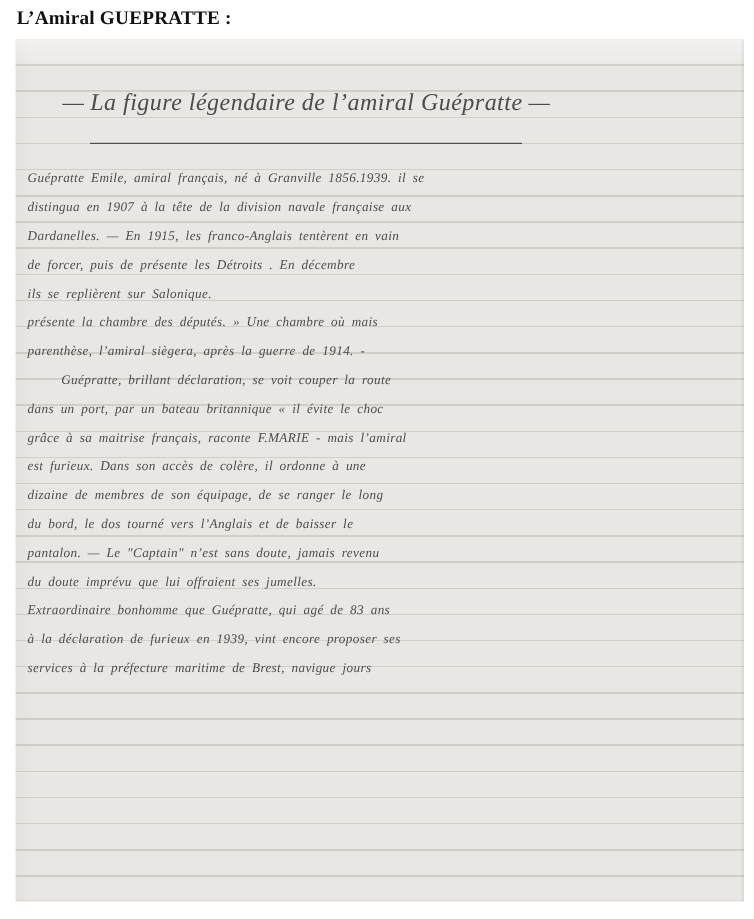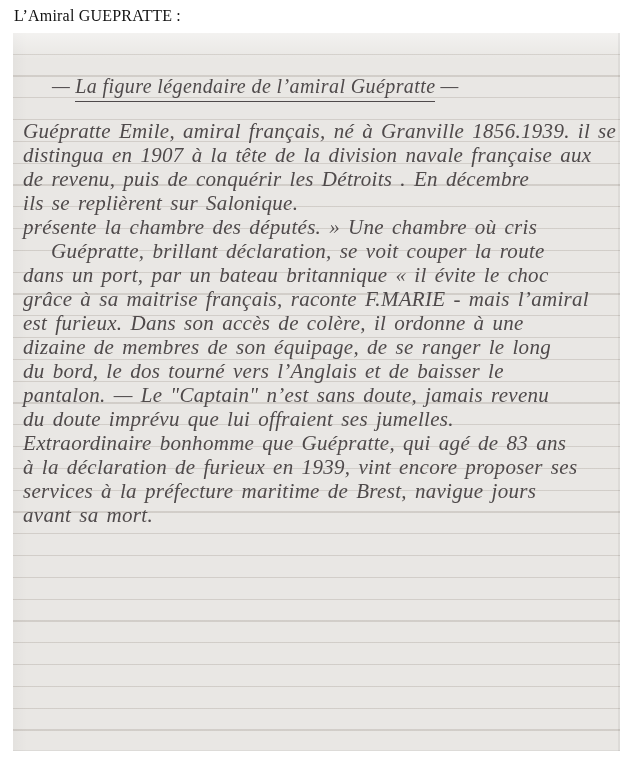--- a/index.html
+++ b/index.html
@@ -6,21 +6,21 @@
   body {
     width:628px; height:766px;
     background:#ffffff;
     position:relative;
     overflow:hidden;
     font-family:"Liberation Serif", serif;
   }
   .doc-header {
     position:absolute; top:7px; left:14px;
     font-family:"Liberation Serif", serif;
-    font-weight:normal;
+    font-weight:bold;
     font-size:16px;
     letter-spacing:0.2px;
     color:var(--heading,#111);
     white-space:nowrap;
   }
   .scan {
     position:absolute;
     left:13px; top:33px;
     width:607px; height:718px;
     background-color:var(--paper,#e9e7e4);
@@ -39,27 +39,27 @@
     font-style:italic;
     font-size:20px;
     line-height:26px;
     color:var(--ink,#4f4a4b);
     letter-spacing:0.4px;
     white-space:nowrap;
   }
   .ms-title-dash { margin:0 5px; }
   .ms-title-text {
     display:inline-block;
-    padding-bottom:2px;
+    padding-bottom:20px;
     border-bottom:1.6px solid var(--ink,#4f4a4b);
   }
   .ms-body {
     margin:17px 0 0 10px;
     font-style:italic;
-    font-size:21px;
+    font-size:11px;
     color:var(--ink,#4f4a4b);
   }
   .ms-line {
     height:24px;
     line-height:24px;
     letter-spacing:0.3px;
     word-spacing:2.5px;
     white-space:nowrap;
   }
   .ms-line.indent { padding-left:28px; }
@@ -69,29 +69,30 @@
 
 <div class="doc-header">L’Amiral GUEPRATTE :</div>
 
 <div class="scan">
   <div class="ms-title-row">
     <span class="ms-title-dash">—</span><span class="ms-title-text">La figure légendaire de l’amiral Guépratte</span><span class="ms-title-dash">—</span>
   </div>
   <div class="ms-body">
       <div class="ms-line">Guépratte Emile, amiral français, né à Granville 1856.1939. il se</div>
       <div class="ms-line">distingua en 1907 à la tête de la division navale française aux</div>
-      <div class="ms-line">de revenu, puis de conquérir les Détroits . En décembre</div>
+      <div class="ms-line">Dardanelles. — En 1915, les franco-Anglais tentèrent en vain</div>
+      <div class="ms-line">de forcer, puis de présente les Détroits . En décembre</div>
       <div class="ms-line">ils se replièrent sur Salonique.</div>
-      <div class="ms-line">présente la chambre des députés. » Une chambre où cris</div>
+      <div class="ms-line">présente la chambre des députés. » Une chambre où mais</div>
+      <div class="ms-line">parenthèse, l’amiral siègera, après la guerre de 1914. -</div>
       <div class="ms-line indent">Guépratte, brillant déclaration, se voit couper la route</div>
       <div class="ms-line">dans un port, par un bateau britannique « il évite le choc</div>
       <div class="ms-line">grâce à sa maitrise français, raconte F.MARIE - mais l’amiral</div>
       <div class="ms-line">est furieux. Dans son accès de colère, il ordonne à une</div>
       <div class="ms-line">dizaine de membres de son équipage, de se ranger le long</div>
       <div class="ms-line">du bord, le dos tourné vers l’Anglais et de baisser le</div>
       <div class="ms-line">pantalon. — Le "Captain" n’est sans doute, jamais revenu</div>
       <div class="ms-line">du doute imprévu que lui offraient ses jumelles.</div>
       <div class="ms-line">Extraordinaire bonhomme que Guépratte, qui agé de 83 ans</div>
       <div class="ms-line">à la déclaration de furieux en 1939, vint encore proposer ses</div>
       <div class="ms-line">services à la préfecture maritime de Brest, navigue jours</div>
-      <div class="ms-line">avant sa mort.</div>
     </div>
 </div>
 
 </body></html>

